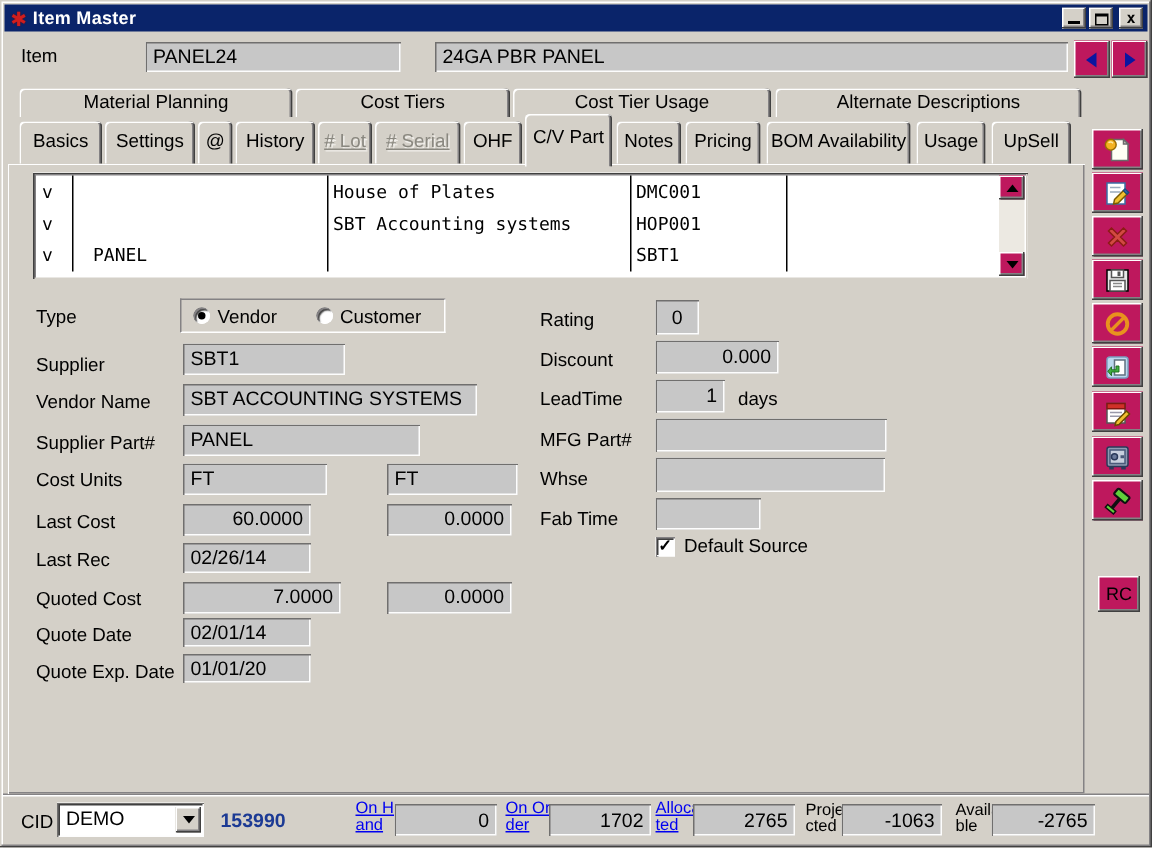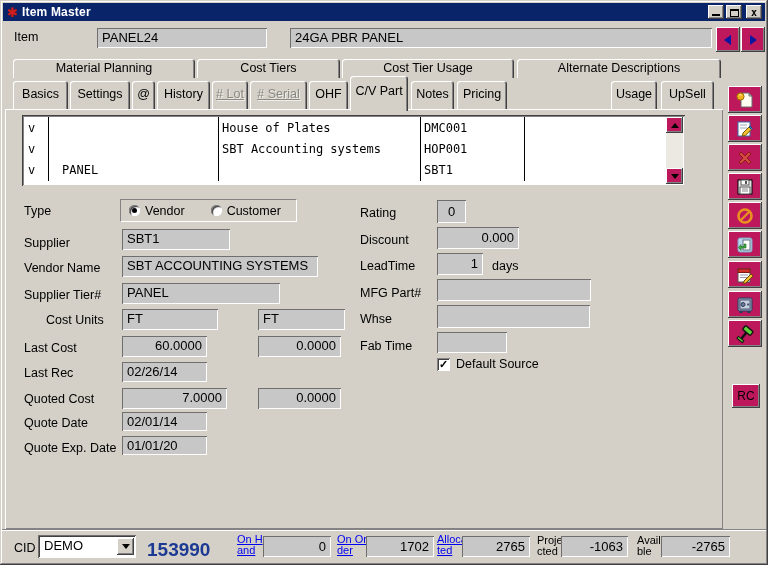--- a/index.html
+++ b/index.html
@@ -116,21 +116,21 @@
     display:flex; align-items:center; justify-content:center; font-size:12px; }
 
   
   .statusbar { position:absolute; left:0; top:531px; width:768px; height:34px; }
   .sep-line { position:absolute; left:2px; top:529px; width:764px; height:2px;
     border-top:1px solid #848284; border-bottom:1px solid #fff; }
   .slink { position:absolute; font-size:11px; color:#0000f0; text-decoration:underline;
     line-height:11px; word-break:break-all; cursor:pointer; }
   .sblabel { position:absolute; font-size:11px; color:#000; line-height:11px; word-break:break-all; }
   .sfield { position:absolute; height:21px; font-size:13px; padding-top:3px; }
-  .item-number { position:absolute; font-weight:bold; color:#1c3a94; font-size:19px; }
+  .item-number { position:absolute; font-weight:bold; color:#1c3a94; font-size:13px; }
   .cid-combo { position:absolute; background:#fff;
     box-shadow: inset 1px 1px 0 #706f6e, inset -1px -1px 0 #fdfdfd, inset 2px 2px 0 #404040;
     padding:3px 0 0 6px; font-size:13px; }
 </style>
 </head>
 <body>
 
 <div class="window">
 
   <div class="titlebar">
@@ -171,20 +171,21 @@
   <div class="tab r2" style="left:13px; width:55px;">Basics</div>
   <div class="tab r2" style="left:70px; width:60px;">Settings</div>
   <div class="tab r2" style="left:132px; width:23px;">@</div>
   <div class="tab r2" style="left:157px; width:53px;">History</div>
   <div class="tab r2 disabled" style="left:212px; width:36px;"># Lot</div>
   <div class="tab r2 disabled" style="left:250px; width:57px;"># Serial</div>
   <div class="tab r2" style="left:309px; width:39px;">OHF</div>
   <div class="tab r2 active" style="left:350px; width:58px;">C/V Part</div>
   <div class="tab r2" style="left:411px; width:43px;">Notes</div>
   <div class="tab r2" style="left:457px; width:50px;">Pricing</div>
+  <div class="tab r2" style="left:511px; width:96px;">BOM Availability</div>
   <div class="tab r2" style="left:611px; width:46px;">Usage</div>
   <div class="tab r2" style="left:661px; width:53px;">UpSell</div>
 
   <div class="content-panel">
 
     <div class="grid">
       <div class="gsep" style="left:26px;"></div>
       <div class="gsep" style="left:196px;"></div>
       <div class="gsep" style="left:398px;"></div>
       <div class="gsep" style="left:502px;"></div>
@@ -230,24 +231,24 @@
         <span>Customer</span>
       </span>
     </div>
 
     <div class="lbl" style="left:19px; top:127px;">Supplier</div>
     <div class="abs sunken" style="left:117px; top:120px; width:108px; height:21px;">SBT1</div>
 
     <div class="lbl" style="left:19px; top:152px;">Vendor Name</div>
     <div class="abs sunken" style="left:117px; top:147px; width:196px; height:21px;">SBT ACCOUNTING SYSTEMS</div>
 
-    <div class="lbl" style="left:19px; top:179px;">Supplier Tier#</div>
+    <div class="lbl" style="left:19px; top:179px;">Supplier Part#</div>
     <div class="abs sunken" style="left:117px; top:174px; width:158px; height:21px;">PANEL</div>
 
-    <div class="lbl" style="left:19px; top:204px;margin-left:22px;">Cost Units</div>
+    <div class="lbl" style="left:19px; top:204px;">Cost Units</div>
     <div class="abs sunken" style="left:117px; top:200px; width:96px; height:21px;">FT</div>
     <div class="abs sunken" style="left:253px; top:200px; width:87px; height:21px;">FT</div>
 
     <div class="lbl" style="left:19px; top:232px;">Last Cost</div>
     <div class="abs sunken right" style="left:117px; top:227px; width:85px; height:21px;">60.0000</div>
     <div class="abs sunken right" style="left:253px; top:227px; width:83px; height:21px;">0.0000</div>
 
     <div class="lbl" style="left:19px; top:257px;">Last Rec</div>
     <div class="abs sunken" style="left:117px; top:253px; width:85px; height:20px;">02/26/14</div>
 

